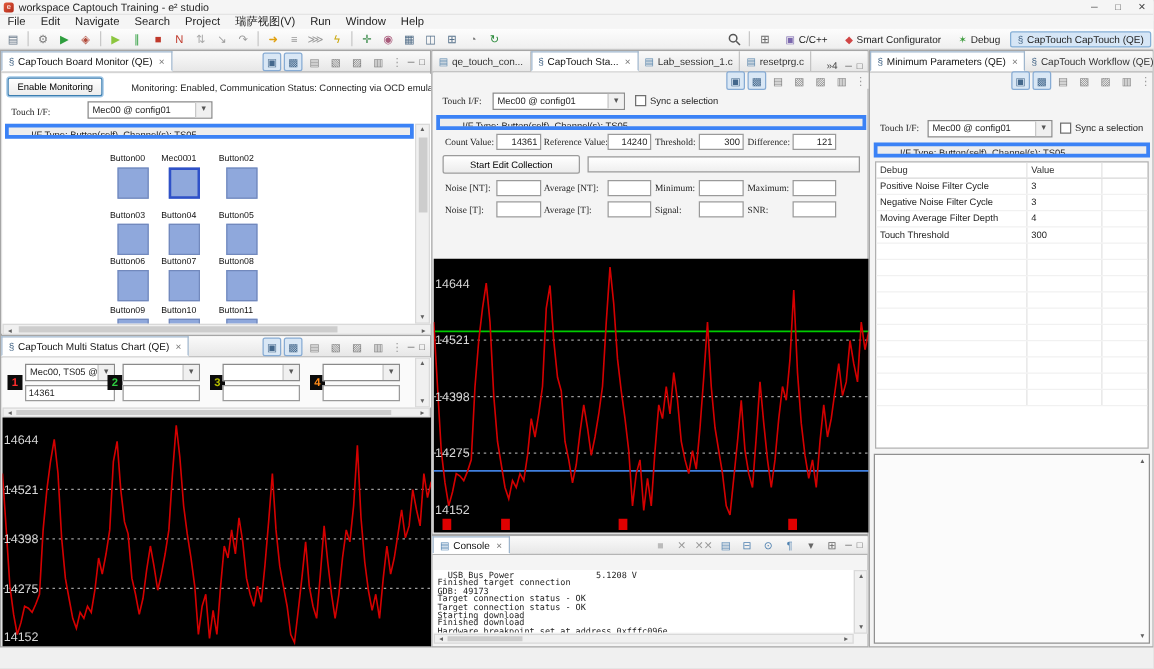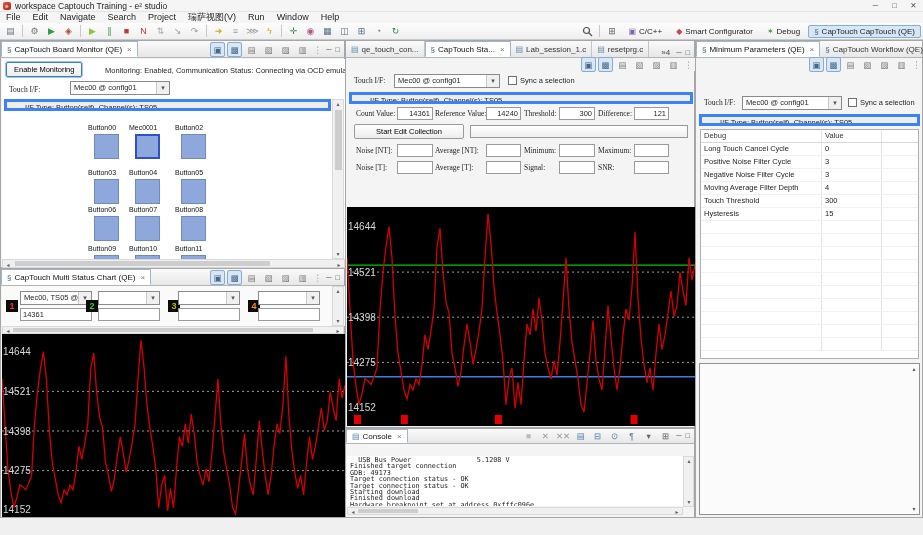--- a/index.html
+++ b/index.html
@@ -459,47 +459,37 @@
       <div class="cb-lab" style="left:164px;top:2px;">Sync a selection</div>
     </div>
     <div class="ifbar" style="left:3px;top:73px;width:221px;">I/F Type: Button(self), Channel(s): TS05</div>
     <div class="abs" style="left:4px;top:88px;width:219px;height:230px;border:1px solid #b0b0b0;background:#fff;overflow:hidden;">
         <div class="prow phead">
           <div class="pc0">Debug</div>
           <div class="pc1">Value</div>
           <div class="pc2"></div>
         </div>
         <div class="prow">
-          <div class="pc0">Long Touch Cancel Cycle</div>
-          <div class="pc1">0</div>
-          <div class="pc2"></div>
-        </div>
-        <div class="prow">
           <div class="pc0">Positive Noise Filter Cycle</div>
           <div class="pc1">3</div>
           <div class="pc2"></div>
         </div>
         <div class="prow">
           <div class="pc0">Negative Noise Filter Cycle</div>
           <div class="pc1">3</div>
           <div class="pc2"></div>
         </div>
         <div class="prow">
           <div class="pc0">Moving Average Filter Depth</div>
           <div class="pc1">4</div>
           <div class="pc2"></div>
         </div>
         <div class="prow">
           <div class="pc0">Touch Threshold</div>
           <div class="pc1">300</div>
-          <div class="pc2"></div>
-        </div>
-        <div class="prow">
-          <div class="pc0">Hysteresis</div>
-          <div class="pc1">15</div>
           <div class="pc2"></div>
         </div>
         <div class="prow">
           <div class="pc0"></div>
           <div class="pc1"></div>
           <div class="pc2"></div>
         </div>
         <div class="prow">
           <div class="pc0"></div>
           <div class="pc1"></div>

